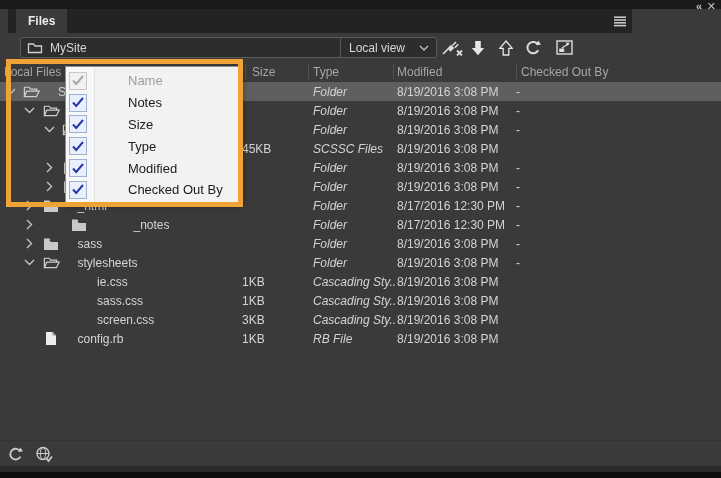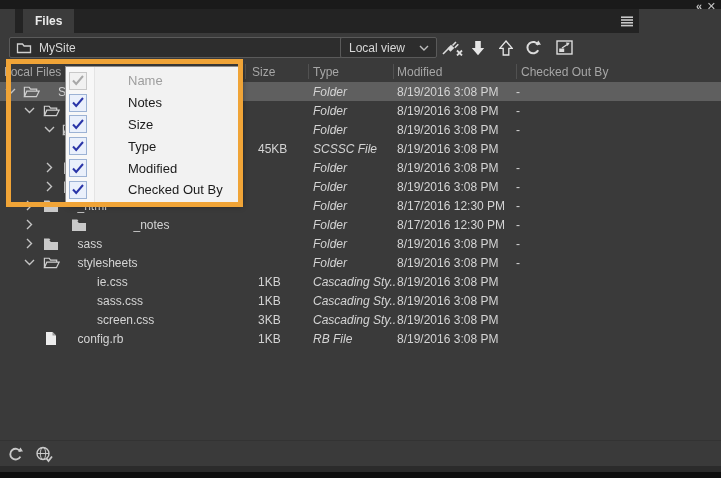--- a/index.html
+++ b/index.html
@@ -6,52 +6,52 @@
   *{box-sizing:border-box;font-family:"Liberation Sans","DejaVu Sans",sans-serif;}
   #panel{position:relative;width:721px;height:478px;background:var(--panel_bg,#3a3a3a);overflow:hidden;}
 
   
   .topstrip{position:absolute;left:0;top:0;width:721px;height:9px;background:#1a1a1a;}
   .winctl{position:absolute;top:1px;color:#c3c3c3;font-size:11px;line-height:11px;cursor:default;}
   .winctl.collapse{right:20px;letter-spacing:-1px;font-weight:bold;}
   .winctl.close{right:5px;font-weight:bold;}
 
   
-  .tabbar{position:absolute;left:15px;top:9px;width:624px;height:24px;background:#232323;}
+  .tabbar{position:absolute;left:8px;top:9px;width:624px;height:24px;background:#232323;}
   .tab{position:absolute;left:8px;top:0;height:24px;min-width:50px;padding:0 12px;background:#3b3b3b;
        color:#ececec;font-size:12px;font-weight:bold;display:flex;align-items:center;}
   .panelmenu{position:absolute;right:5px;top:7px;}
 
   
   .toolbar{position:absolute;left:0;top:33px;width:721px;height:28px;background:var(--panel_bg,#3a3a3a);}
   .select{position:absolute;top:4px;height:21px;background:#2d2d2d;border:1px solid #5a5a5a;border-radius:2px;
           display:flex;align-items:center;color:#d8d8d8;font-size:12px;}
   .select .lbl{flex:1;white-space:nowrap;overflow:hidden;}
-  .sel-site{left:9px;width:358px;padding:0 16px 0 6px;}
+  .sel-site{left:20px;width:358px;padding:0 16px 0 6px;}
   .sel-view{left:340px;width:97px;padding:0 7px 0 8px;}
   .sel-site .ficon{margin-right:7px;display:flex;}
   .tbi{position:absolute;top:4px;width:24px;height:21px;display:flex;align-items:center;justify-content:center;cursor:default;}
 
   
   .colhead{position:absolute;left:0;top:61px;width:721px;height:21px;color:#a6a6a6;font-size:12px;}
   .colhead .h{position:absolute;top:4px;white-space:nowrap;cursor:default;}
   .h-name{left:4px;} .h-size{left:252px;} .h-type{left:313px;} .h-mod{left:397px;} .h-chk{left:521px;}
   .vsep{position:absolute;top:3px;width:1px;height:15px;background:#515151;}
 
   
   #rows{position:absolute;left:0;top:82px;width:721px;}
   .row{position:relative;width:721px;height:19px;color:#d4d4d4;font-size:12px;}
   .row.sel{background:var(--selection,#5f5f5f);}
   .name-cell{position:absolute;left:0;top:0;height:19px;display:flex;align-items:center;white-space:nowrap;}
   .chev{width:12px;margin-right:7px;display:none;justify-content:center;align-items:center;}
   .ric{width:17px;margin-right:18px;display:none;justify-content:center;align-items:center;}
   .ic-braces{color:#cfcfcf;font-size:12px;font-weight:bold;letter-spacing:1px;}
   .rname{color:#d4d4d4;}
   .cell{position:absolute;top:2.5px;white-space:nowrap;overflow:hidden;}
-  .c-size{left:258px;width:56px;}
+  .c-size{left:242px;width:56px;}
   .c-type{left:313px;width:82px;font-style:italic;}
   .c-mod{left:397px;width:116px;}
   .c-chk{left:516px;width:60px;}
 
   
   #menu{position:absolute;left:65px;top:66px;width:174px;height:137px;background:var(--menu_bg,#f2f2f2);
         border:1px solid #8f8f8f;box-shadow:3px 3px 6px rgba(0,0,0,.45);z-index:40;padding-top:3px;}
   .mgutter{position:absolute;left:0;top:0;bottom:0;width:29px;background:#f7f7f7;border-right:1px solid #e4e4e4;}
   .mitem{position:relative;height:21.8px;display:flex;align-items:center;cursor:default;gap:28px;}
   .mcheck{width:18px;height:18px;margin-left:3px;margin-right:13px;border:1px solid #9cb2d4;background:#eaf0fb;
@@ -239,21 +239,21 @@
   </div>
 
   <div class="row">
     <div class="name-cell" style="padding-left: 62.5px;">
           <span style="width: 12px; margin-right: 7px;"></span>
 
       <span style="width: 17px; margin-right: 18px;"></span>
           <span class="rname"></span>
     </div>
     <span class="cell c-size">45KB</span>
-    <span class="cell c-type">SCSSC File</span>
+    <span class="cell c-type">SCSSC Files</span>
     <span class="cell c-mod">8/19/2016 3:08 PM</span>
     <span class="cell c-chk"></span>
   </div>
 
   <div class="row">
     <div class="name-cell" style="padding-left: 43px;">
       <span class="chev chev-right" style="display: flex;">
         <svg width="7" height="11" viewBox="0 0 7 11">
               <polyline points="1,1 5.5,5.5 1,10" fill="none" stroke="#c4c4c4" stroke-width="1.4"></polyline>
             </svg>

